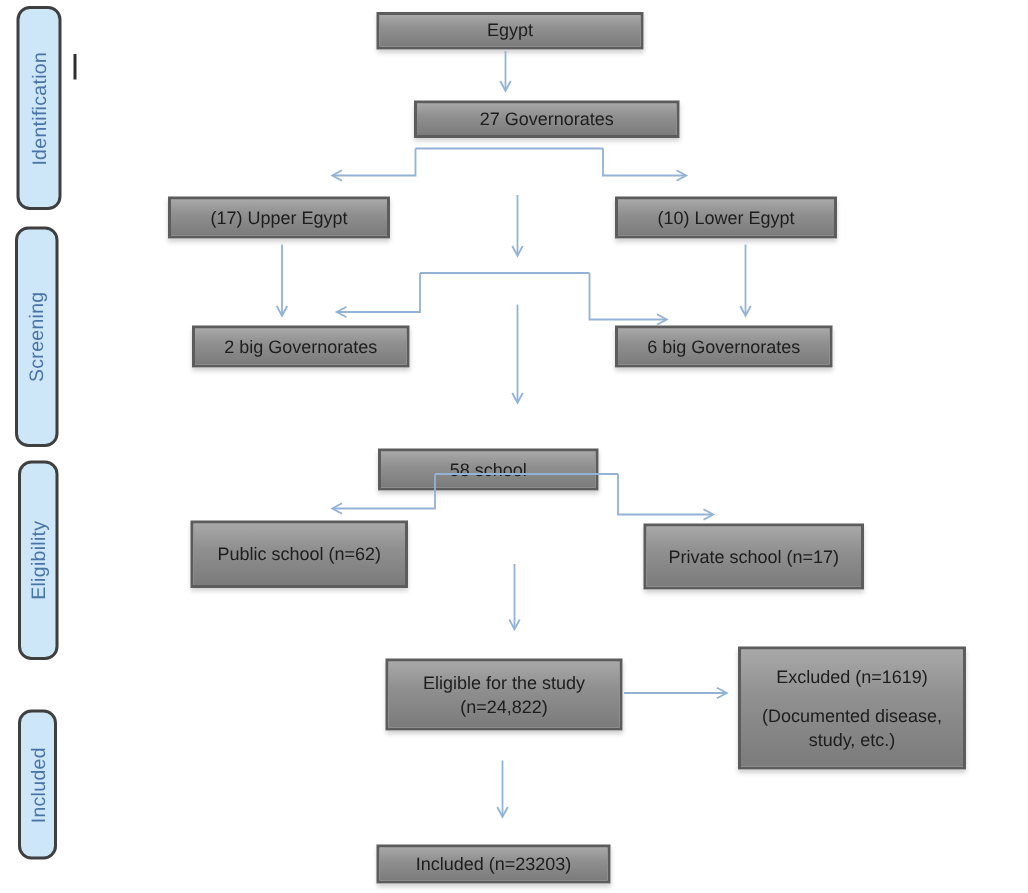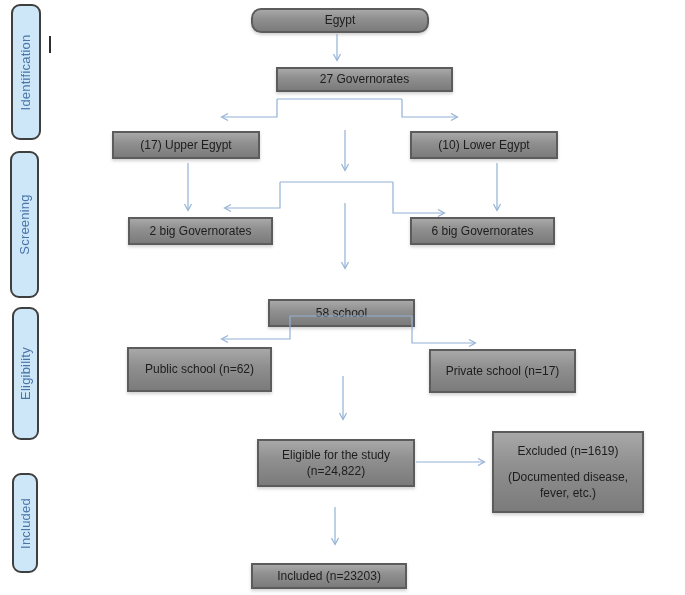--- a/index.html
+++ b/index.html
@@ -71,21 +71,21 @@
   </div>
   <div class="stage" style="left:12px;top:307px;width:27px;height:133px;">
     <span>Eligibility</span>
   </div>
   <div class="stage" style="left:12px;top:473px;width:26px;height:100px;">
     <span>Included</span>
   </div>
 
   <div class="tick"></div>
 
-  <div class="node" style="left:251px;top:8px;width:178px;height:25px;border-radius:10px;">
+  <div class="node" style="left:251px;top:8px;width:178px;height:25px;">
     <span>Egypt</span>
   </div>
 
   <div class="node" style="left:248px;top:67px;width:177px;height:25px;margin-left:28px;">
     <span>27 Governorates</span>
   </div>
 
   <div class="node" style="left:112px;top:131px;width:148px;height:28px;">
     <span>(17) Upper Egypt</span>
   </div>
@@ -95,40 +95,40 @@
   </div>
 
   <div class="node" style="left:128px;top:217px;width:145px;height:28px;">
     <span>2 big Governorates</span>
   </div>
 
   <div class="node" style="left:410px;top:217px;width:145px;height:28px;">
     <span>6 big Governorates</span>
   </div>
 
-  <div class="node" style="left:268px;top:299px;width:147px;height:28px;">
+  <div class="node" style="left:252px;top:299px;width:147px;height:28px;">
     <span>58 school</span>
   </div>
 
   <div class="node" style="left:127px;top:347px;width:145px;height:45px;">
     <span>Public school (n=62)</span>
   </div>
 
   <div class="node" style="left:429px;top:349px;width:147px;height:44px;">
     <span>Private school (n=17)</span>
   </div>
 
   <div class="node" style="left:257px;top:439px;width:158px;height:48px;">
     <span class="l1">Eligible for the study</span>
     <span class="l2">(n=24,822)</span>
   </div>
 
   <div class="node excluded gap" style="left:492px;top:431px;width:152px;height:82px;">
     <span class="l1">Excluded (n=1619)</span>
-    <span class="l2">(Documented disease, fever, etc.)</span>
+    <span class="l2">(Documented disease, study, etc.)</span>
   </div>
 
   <div class="node" style="left:251px;top:563px;width:156px;height:26px;">
     <span>Included (n=23203)</span>
   </div>
 
   <svg class="connectors" width="685" height="595" viewBox="0 0 685 595">
     <defs>
       <marker id="ah" markerWidth="10" markerHeight="10" refX="7.5" refY="4.5" orient="auto" markerUnits="userSpaceOnUse">
         <path d="M1.5,1 L8,4.5 L1.5,8" fill="none" stroke="#92b2d6" stroke-width="1.2"></path>

